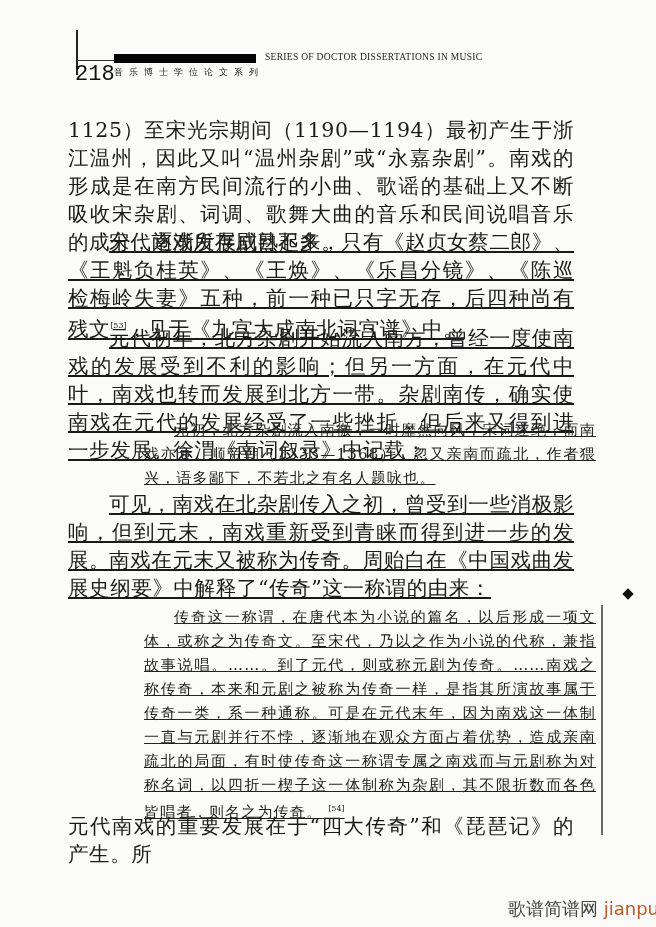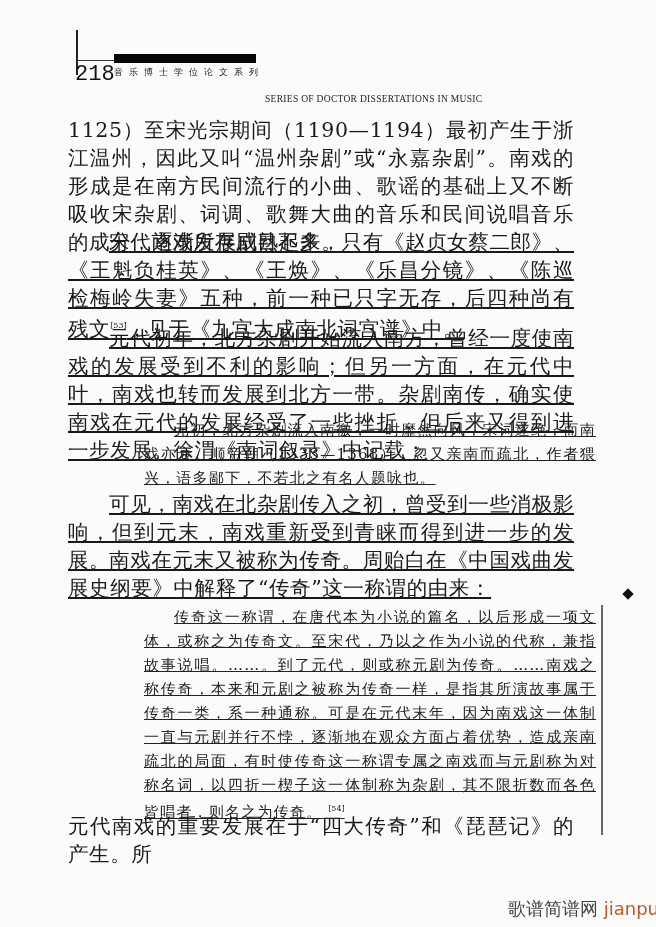--- a/index.html
+++ b/index.html
@@ -7,21 +7,21 @@
     width:656px; height:927px; position:relative; overflow:hidden;
     background:#fbfbfa;
     font-family:"DejaVu Serif", "Liberation Serif", serif;
     color:#1a1a1a;
   }
   .abs { position:absolute; }
   
   .hdr-vline { left:76px; top:30px; width:2px; height:45px; background:#222; }
   .hdr-hline { left:77px; top:60px; width:40px; height:1px; background:#333; }
   .hdr-bar { left:114px; top:54px; width:142px; height:9px; background:#050505; }
-  .hdr-series { left:265px; top:52px; font-family:"Liberation Serif", serif; font-size:9.5px; letter-spacing:0.3px; color:#222; white-space:nowrap;margin-top:42px; }
+  .hdr-series { left:265px; top:52px; font-family:"Liberation Serif", serif; font-size:9.5px; letter-spacing:0.3px; color:#222; white-space:nowrap; }
   .hdr-pagenum { left:75px; top:62px; font-family:Liberation Mono, monospace; font-size:22px; color:#111; }
   .hdr-cn { left:114px; top:66px; font-size:9px; letter-spacing:6px; color:#222; white-space:nowrap; }
   
   .body-text { left:68px; width:506px; font-size:20.5px; line-height:28px; letter-spacing:0.6px; text-align:justify; }
   .p { margin:0; }
   .indent { text-indent:2em;text-decoration:underline; }
   .quote { left:121px; width:452px; font-size:15px; line-height:24px; letter-spacing:1.2px; text-align:justify; color:#222;margin-left:23px; }
   sup.ref { font-size:8px; vertical-align:super; letter-spacing:0; }
   
   .side-title { left:622px; top:515px; width:14px; font-size:11px; line-height:13px; color:#222; text-align:center;margin-left:33px; }

